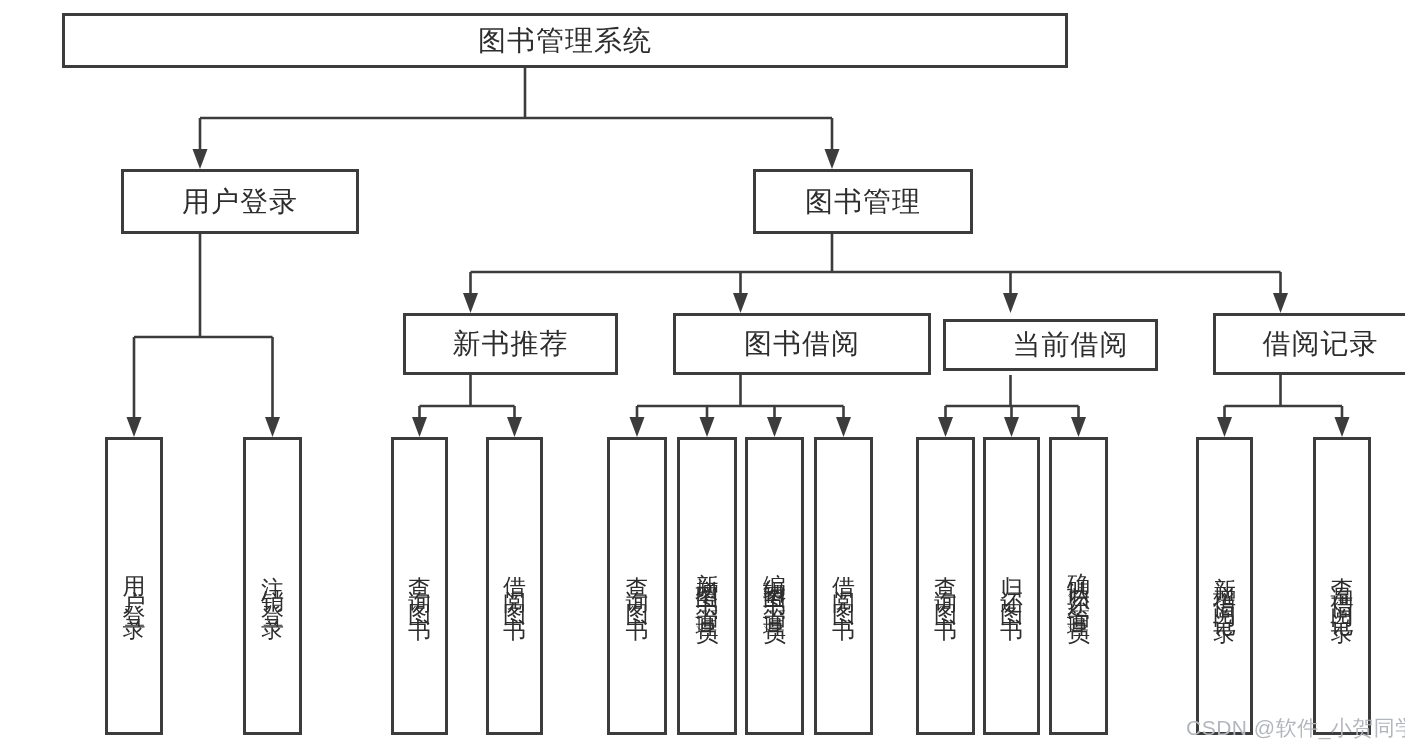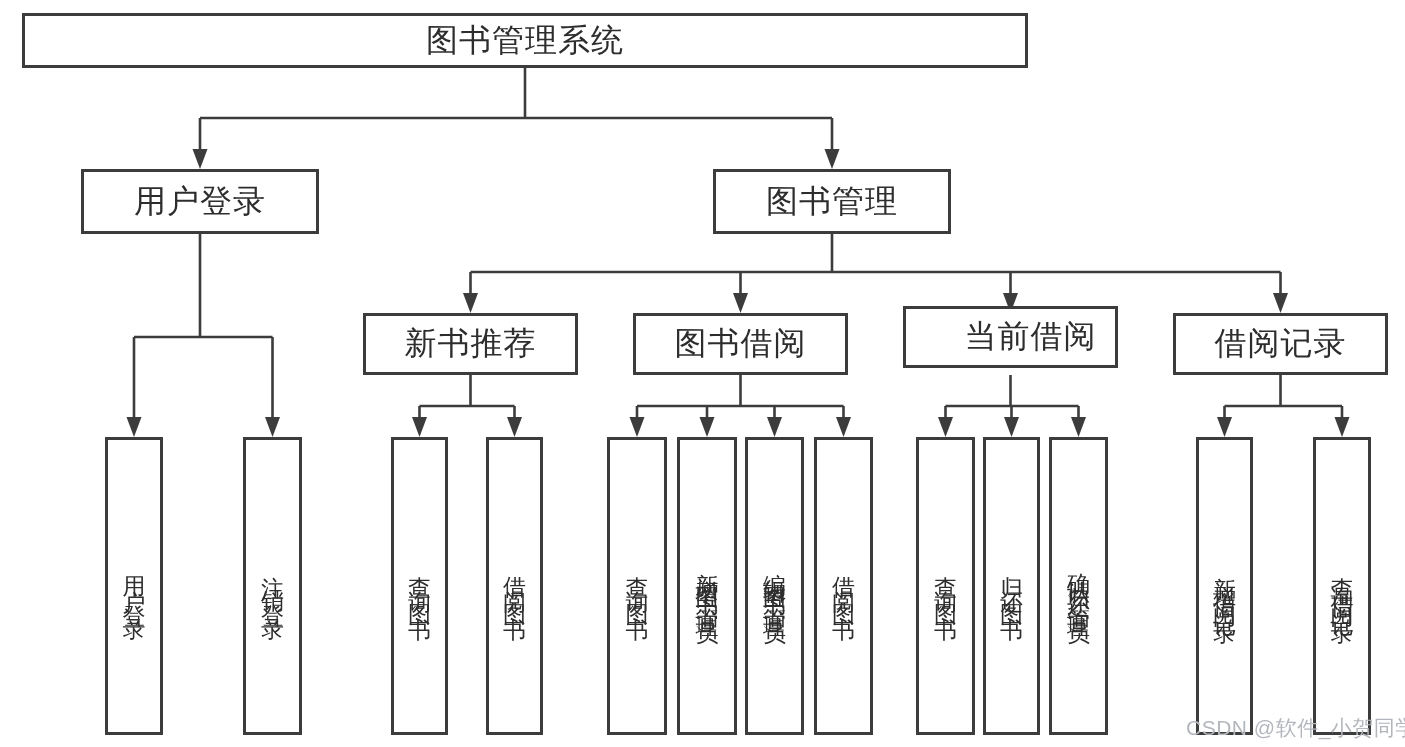--- a/index.html
+++ b/index.html
@@ -15,21 +15,21 @@
   .box{
     position:absolute;
     background:#ffffff;
     border:3px solid #3c3c3c;
     box-sizing:border-box;
     display:flex;
     align-items:center;
     justify-content:center;
     z-index:2;
   }
-  .h-label{font-size:32px;letter-spacing:1px;white-space:nowrap;}
+  .h-label{font-size:28px;letter-spacing:1px;white-space:nowrap;margin-left:40px;}
   .v-box{
     writing-mode:vertical-rl;
     text-orientation:mixed;
     font-size:23px;
     line-height:1;
   }
   .ls14{letter-spacing:14px;}
   .ls9{letter-spacing:9px;}
   .ls7{letter-spacing:7px;}
   .watermark{
@@ -83,25 +83,25 @@
       <polygon points="1004,417 1019,417 1011.5,437"></polygon>
       <polygon points="1071,417 1086,417 1078.5,437"></polygon>
       <polygon points="1217,417 1232,417 1224.5,437"></polygon>
       <polygon points="1334.5,417 1349.5,417 1342,437"></polygon>
     </g>
   </svg>
 
   <div class="box h-label" style="left:22px;top:13px;width:1006px;height:55px;">图书管理系统</div>
 
   <div class="box h-label" style="left:81px;top:169px;width:238px;height:65px;">用户登录</div>
-  <div class="box h-label" style="left:713px;top:169px;width:238px;height:65px;">图书管理</div>
+  <div class="box h-label" style="left:713px;top:169px;width:220px;height:65px;">图书管理</div>
 
   <div class="box h-label" style="left:363px;top:313px;width:215px;height:62px;font-family:Liberation Mono, monospace;">新书推荐</div>
-  <div class="box h-label" style="left:633px;top:313px;width:215px;height:62px;">图书借阅</div>
-  <div class="box h-label" style="left:903px;top:306px;width:215px;height:62px;padding-left:40px;">当前借阅</div>
+  <div class="box h-label" style="left:633px;top:313px;width:258px;height:62px;">图书借阅</div>
+  <div class="box h-label" style="left:903px;top:319px;width:215px;height:52px;padding-left:40px;">当前借阅</div>
   <div class="box h-label" style="left:1173px;top:313px;width:215px;height:62px;">借阅记录</div>
 
   <div class="box v-box ls14" style="left:105px;top:437px;width:58px;height:298px;">用户登录</div>
   <div class="box v-box ls14" style="left:243px;top:437px;width:59px;height:298px;">注销登录</div>
 
   <div class="box v-box ls14" style="left:391px;top:437px;width:57px;height:298px;">查询图书</div>
   <div class="box v-box ls14" style="left:486px;top:437px;width:57px;height:298px;">借阅图书</div>
 
   <div class="box v-box ls14" style="left:607px;top:437px;width:60px;height:298px;">查询图书</div>
   <div class="box v-box ls7" style="left:677px;top:437px;width:60px;height:298px;">新增图书（管理员）</div>

